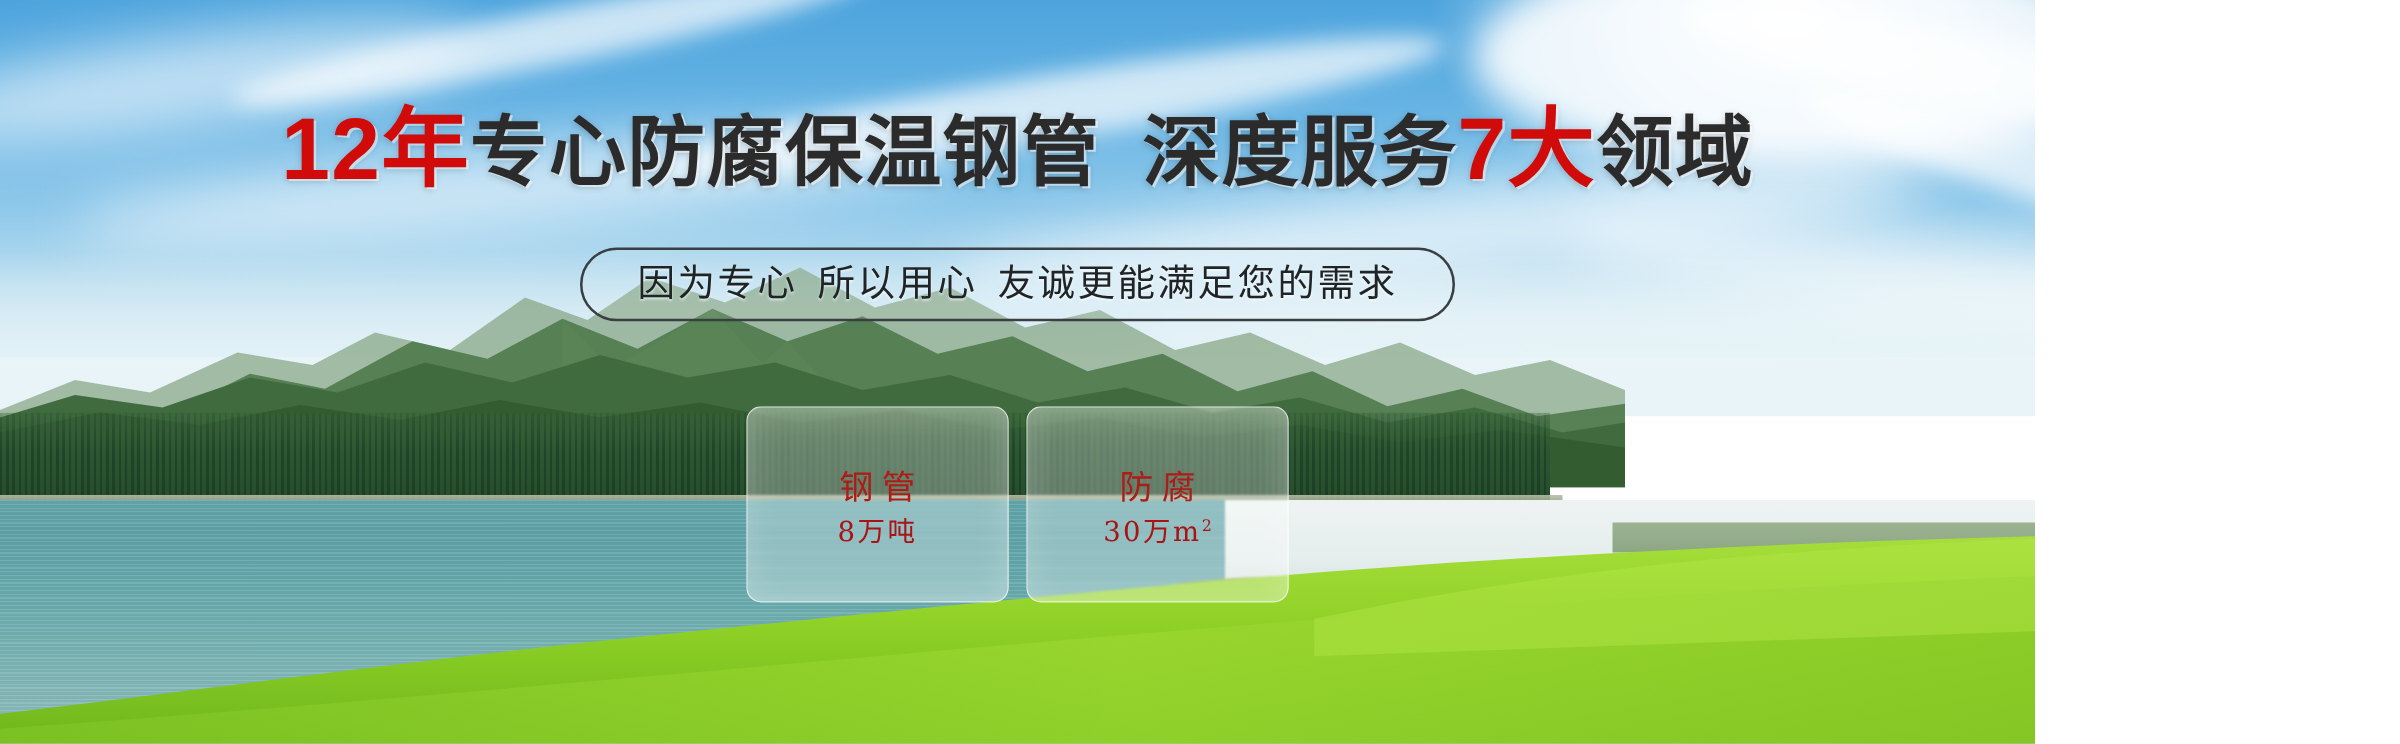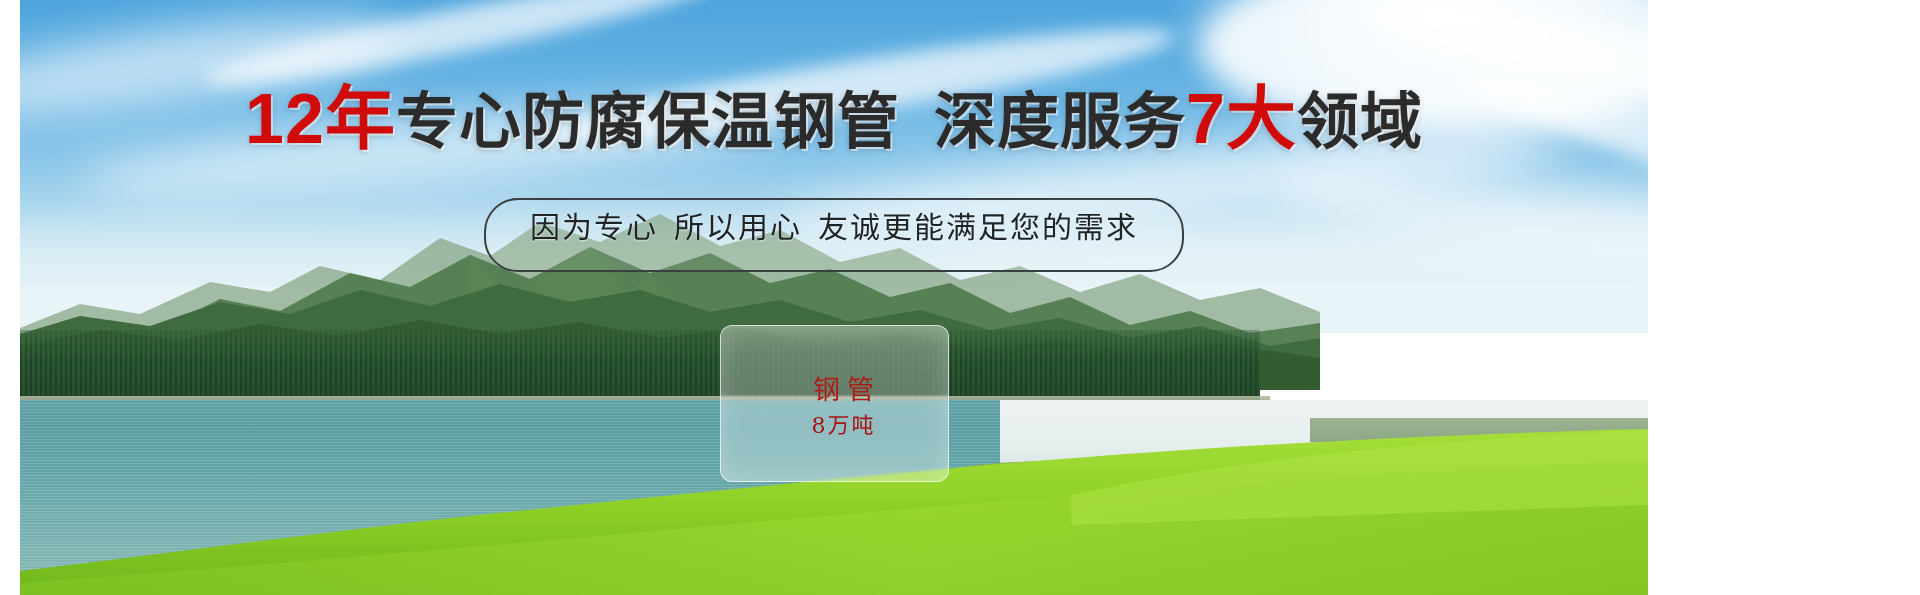--- a/index.html
+++ b/index.html
@@ -8,21 +8,20 @@
     padding: 0;
     background: #ffffff;
   }
   .banner {
     position: relative;
     width: 1628px;
     height: 595px;
     overflow: hidden;
     font-family: "Liberation Sans", "DejaVu Sans", sans-serif;
     user-select: none;
-    margin-left: 20px;
   }
 
   
   .sky {
     position: absolute;
     inset: 0 0 52% 0;
     background:
       radial-gradient(ellipse 420px 260px at 1430px 10px, rgba(255,255,255,0.95) 0%, rgba(255,255,255,0.55) 32%, rgba(255,255,255,0) 68%),
       linear-gradient(to bottom, #4da4dd 0%, #64b2e3 28%, #8ec8ea 58%, #bfe0f0 82%, #dff0f7 100%);
   }
@@ -186,21 +185,21 @@
   
   .pill-wrap {
     position: absolute;
     top: 198px;
     left: 0;
     width: 100%;
     text-align: center;
   }
   .pill {
     display: inline-block;
-    padding: 10px 44px 24px;
+    padding: 10px 44px 9px;
     border: 2px solid #3a3f42;
     border-radius: 34px;
     font-size: 30px;
     line-height: 1.2;
     letter-spacing: 2px;
     color: #1f2426;
     background: rgba(255,255,255,0.10);
     text-shadow: 0 1px 2px rgba(255,255,255,0.6);
     text-align: right;
   }
@@ -221,21 +220,20 @@
     height: 155px;
     border: 1px solid rgba(255,255,255,0.72);
     border-radius: 12px;
     background: rgba(255,255,255,0.30);
     backdrop-filter: blur(1px);
     display: flex;
     flex-direction: column;
     align-items: center;
     justify-content: center;
     box-shadow: inset 0 0 26px rgba(255,255,255,0.22);
-    padding-left: 19px;
   }
   .card-title {
     font-size: 27px;
     letter-spacing: 7px;
     text-indent: 7px;
     color: #ad1c16;
     font-family: "DejaVu Serif", "Liberation Serif", serif;
   }
   .card-value {
     font-size: 22px;
@@ -343,17 +341,21 @@
     </div>
   </div>
 
   <div class="cards">
 
     <div class="card">
       <div class="card-title">钢管</div>
       <div class="card-value"><span>8万吨</span></div>
     </div>
 
+    <div class="card">
+      <div class="card-title">防腐</div>
+      <div class="card-value"><span>30万m</span><sup>2</sup></div>
+    </div>
 
 
   </div>
 
 </div>
 
 </body></html>

